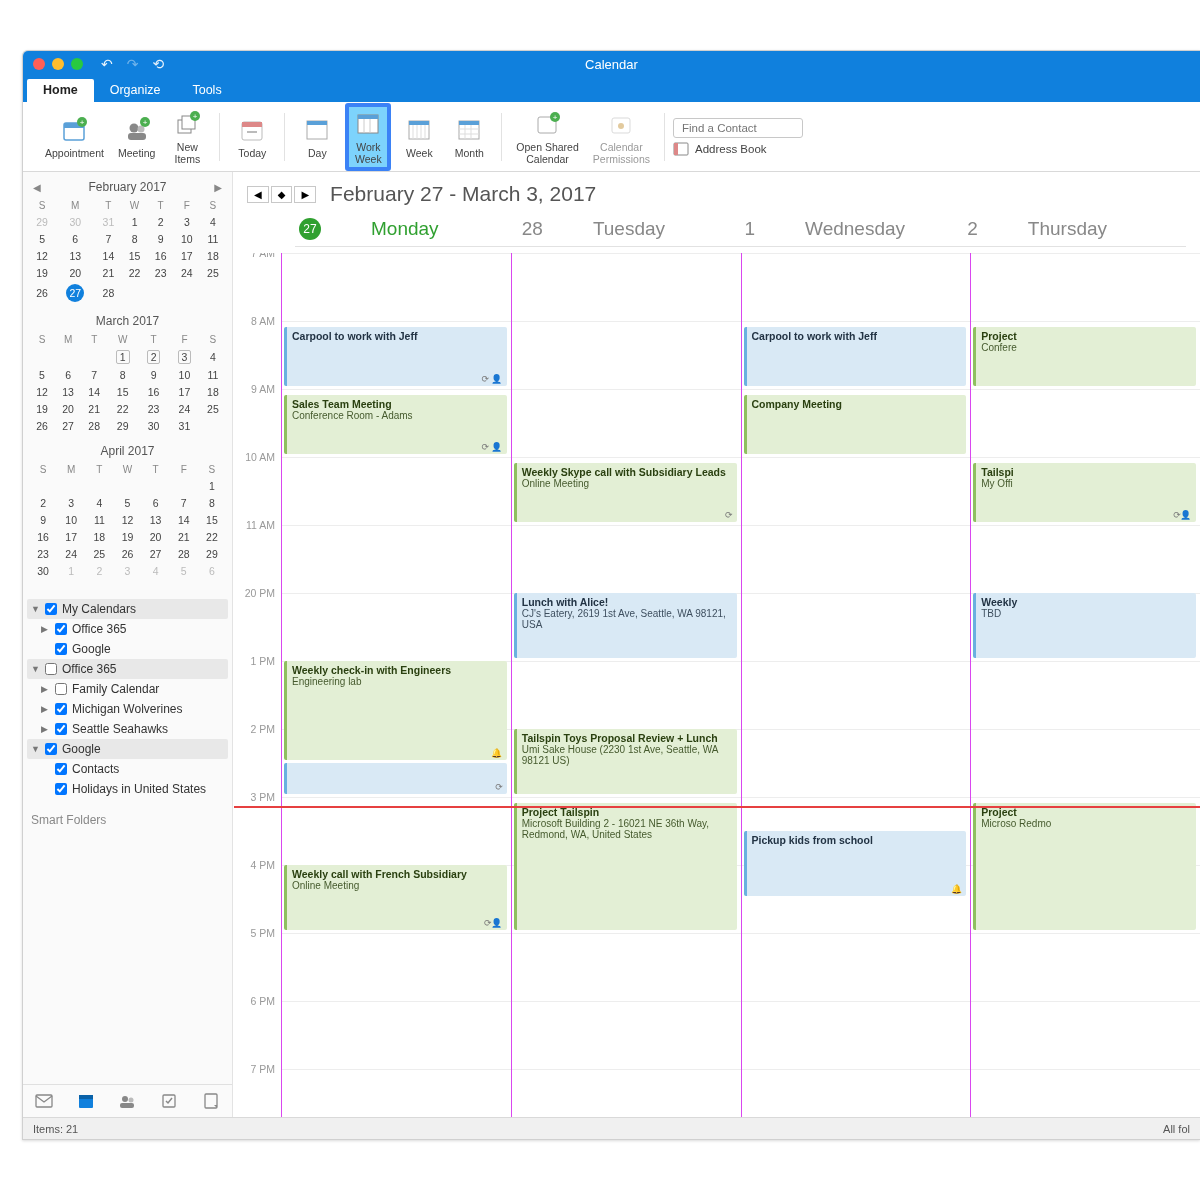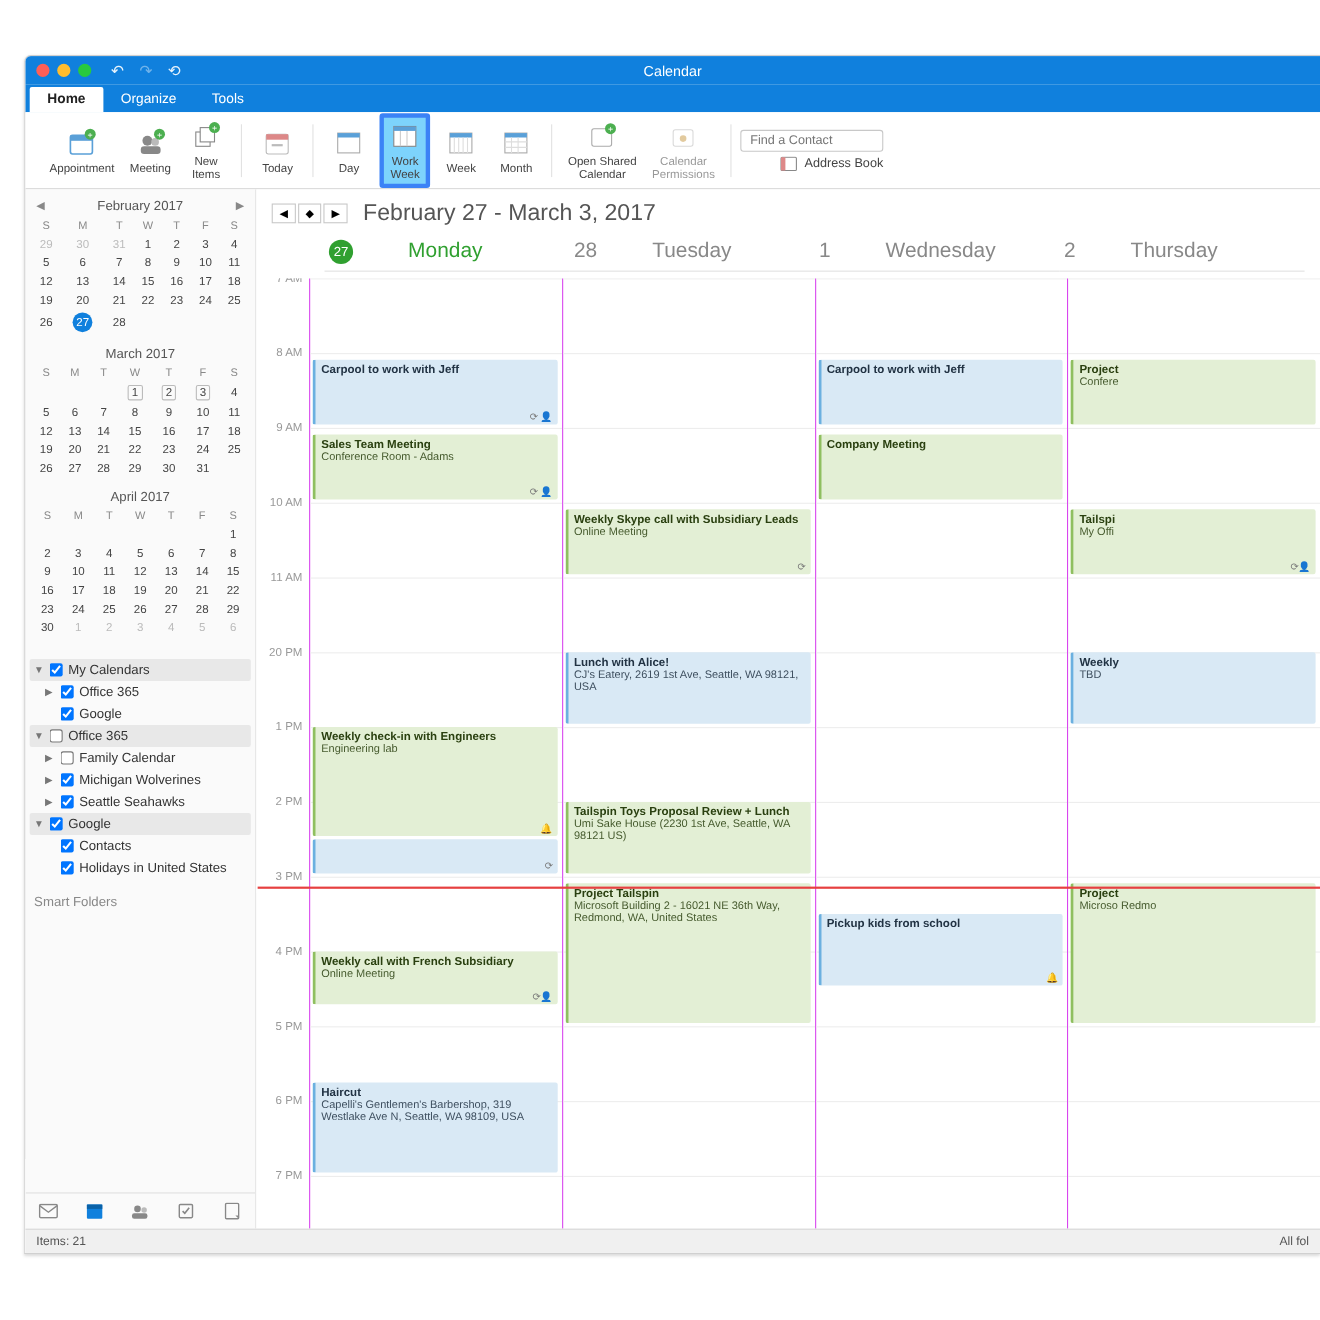--- a/index.html
+++ b/index.html
@@ -21,21 +21,21 @@
 .tab.active { background:#fff; color:#222;font-weight:bold; }
 
 
 .ribbon { height: 70px; background:#fff; border-bottom:1px solid #d9d9d9; display:flex; align-items:center; padding:0 8px; gap:0; }
 .ribbon-group { display:flex; align-items:center; gap:6px; padding:0 10px; height:58px; }
 .ribbon-sep { width:1px; height:48px; background:#e2e2e2; }
 .ribbon-btn { display:flex; flex-direction:column; align-items:center; justify-content:center; gap:2px; font-size:10.5px; color:#444; cursor:pointer; min-width:44px; padding:2px 4px; border-radius:3px; }
 .ribbon-btn .ri { width:30px; height:30px; display:flex; align-items:center; justify-content:center; }
 .ribbon-btn.sel { background:#7dd3fc; border:4px solid #3b82f6; }
 .ribbon-search { border:1px solid #c8c8c8; border-radius:3px; padding:3px 8px; font-size:11.5px; width:130px; background:#fff; }
-.ribbon-right { display:flex; flex-direction:column; gap:4px; padding-left:8px;align-items:flex-end; }
+.ribbon-right { display:flex; flex-direction:column; gap:4px; padding-left:8px; }
 .ribbon-addr { font-size:11.5px; color:#444; display:flex; align-items:center; gap:6px; }
 
 
 .main { flex:1; display:flex; overflow:hidden; }
 
 
 .sidebar { width:210px; background:#fafafa; border-right:1px solid #e3e3e3; display:flex; flex-direction:column; overflow-y:auto; }
 .minical-wrap { padding:8px 6px 4px; }
 .minical { margin-bottom:10px; }
 .minical-head { display:flex; align-items:center; justify-content:space-between; font-size:12px; color:#555; padding:0 4px 4px; }
@@ -632,28 +632,24 @@
                 </div>
                 <div class="evt green" style="top: 408px; height: 99px;">
                   <div class="et">Weekly check-in with Engineers</div>
                   <div class="el">Engineering lab</div>
                   <span class="ic">🔔</span>
                 </div>
                 <div class="evt blue" style="top: 510px; height: 31px;">
                   <div class="et"></div>
                   <span class="ic">⟳</span>
                 </div>
-                <div class="evt green" style="top: 612px; height: 48px;">
+                <div class="evt green" style="top: 612px; height: 65px;">
                   <div class="et">Weekly call with French Subsidiary</div>
                   <div class="el">Online Meeting</div>
                   <span class="ic">⟳👤</span>
-                </div>
-                <div class="evt blue" style="top: 731px; height: 82px;">
-                  <div class="et">Haircut</div>
-                  <div class="el">Capelli's Gentlemen's Barbershop, 319 Westlake Ave N, Seattle, WA 98109, USA</div>
                 </div>
               </div>
               <div class="daycol">
                 <div class="hourline"></div>
                 <div class="hourline"></div>
                 <div class="hourline"></div>
                 <div class="hourline"></div>
                 <div class="hourline"></div>
                 <div class="hourline"></div>
                 <div class="hourline"></div>

